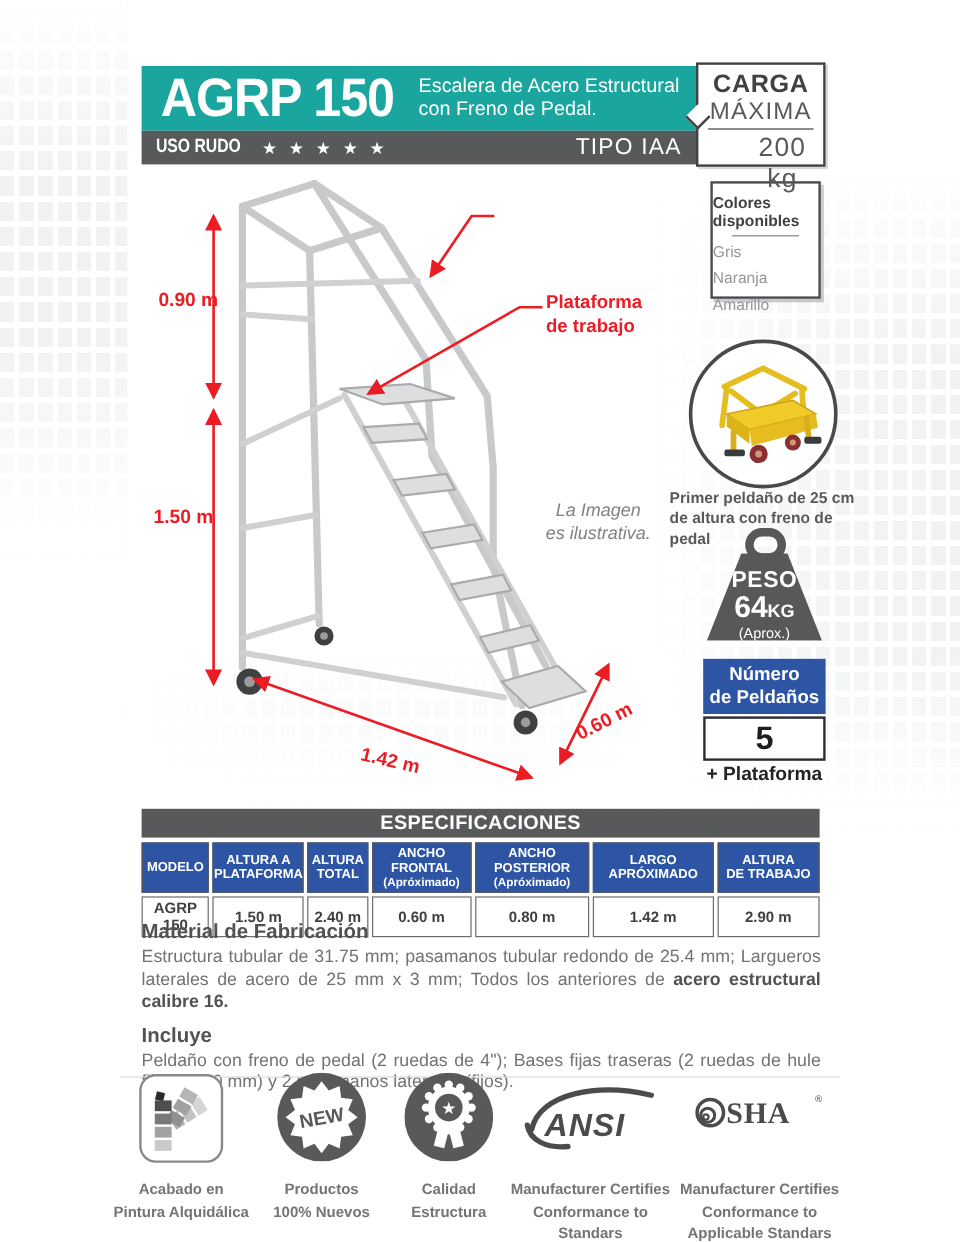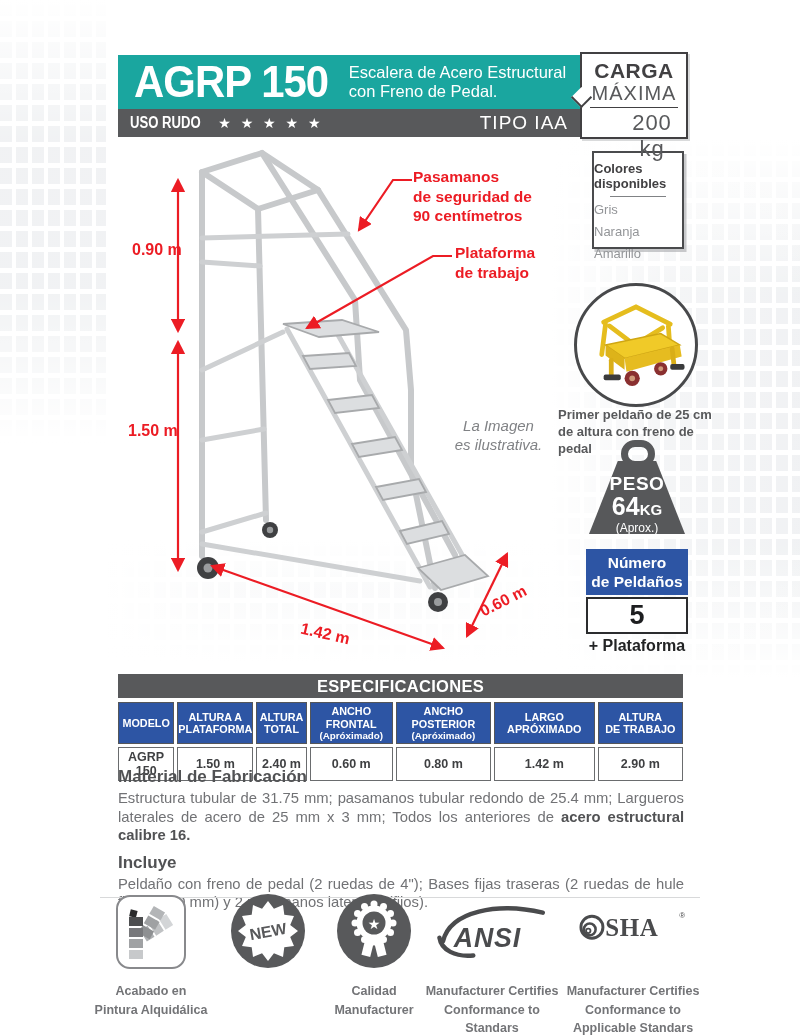--- a/index.html
+++ b/index.html
@@ -212,25 +212,20 @@
       <path d="M332,116 L313,116 L187,188" marker-end="url(#arr)"></path>
     </g>
     <g fill="#EC1C24" font-weight="bold" font-size="16">
       <text x="12" y="115">0.90 m</text>
       <text x="8" y="296">1.50 m</text>
       <text x="205" y="499" text-anchor="middle" transform="rotate(13 205 495)">1.42 m</text>
       <text x="384" y="466" text-anchor="middle" transform="rotate(-27 384 462)">0.60 m</text>
     </g>
   </svg>
 
-  <div class="callout co-pasamanos">
-    <span>Pasamanos</span>
-    <span>de seguridad de</span>
-    <span>90 centímetros</span>
-  </div>
   <div class="callout co-plataforma">
     <span>Plataforma</span>
     <span>de trabajo</span>
   </div>
   <div class="disclaimer">
     <span>La Imagen</span>
     <span>es ilustrativa.</span>
   </div>
 
   <div class="colores-box">
@@ -380,20 +375,24 @@
         <span>Pintura Alquidálica</span>
     </div>
   </div>
 
   <div class="badge b2">
     <svg width="74" height="74" viewBox="0 0 74 74">
       <circle cx="37" cy="37" r="37" fill="#58595b"></circle>
       <polygon fill="#fff" points="67,37 59.2,42.95 62.98,52 53.3,53.3 52,62.98 42.95,59.2 37,67 31.05,59.2 22,62.98 20.7,53.3 11.02,52 14.8,42.95 7,37 14.8,31.05 11.02,22 20.7,20.7 22,11.02 31.05,14.8 37,7 42.95,14.8 52,11.02 53.3,20.7 62.98,22 59.2,31.05"></polygon>
       <text x="37" y="43" text-anchor="middle" font-size="16" font-weight="bold" fill="#58595b" transform="rotate(-10 37 37)">NEW</text>
     </svg>
+    <div class="cap">
+      <span>Productos</span>
+        <span>100% Nuevos</span>
+    </div>
   </div>
 
   <div class="badge b3">
     <svg width="74" height="74" viewBox="0 0 74 74">
       <circle cx="37" cy="37" r="37" fill="#58595b"></circle>
       <g fill="#fff">
         <rect x="27" y="40" width="9" height="22" transform="rotate(14 31 51)"></rect>
         <rect x="38" y="40" width="9" height="22" transform="rotate(-14 43 51)"></rect>
         <circle cx="56" cy="29" r="3.5"></circle>
           <circle cx="53.5" cy="38.5" r="3.5"></circle>
@@ -407,21 +406,21 @@
         <circle cx="37" cy="10" r="3.5"></circle>
           <circle cx="46.5" cy="12.5" r="3.5"></circle>
           <circle cx="53.5" cy="19.5" r="3.5"></circle>
         <circle cx="37" cy="29" r="17.5"></circle>
       </g>
       <circle cx="37" cy="29" r="11.5" fill="#58595b"></circle>
       <text x="37" y="34.5" text-anchor="middle" font-size="14" fill="#fff">★</text>
     </svg>
     <div class="cap">
       <span>Calidad</span>
-        <span>Manufacturer</span>
+        <span>Estructura</span>
     </div>
   </div>
 
   <div class="badge b4">
     <div class="logo-wrap4">
       <svg width="116" height="57" viewBox="0 0 130 64">
         <path d="M10,44 C18,10 72,0 122,12" stroke="#4a4b4d" stroke-width="5" fill="none" stroke-linecap="round"></path>
         <path d="M6,40 C8,54 24,62 44,60" stroke="#4a4b4d" stroke-width="5" fill="none" stroke-linecap="round"></path>
         <text x="22" y="50" font-size="30" font-weight="bold" font-style="italic" letter-spacing="1" fill="#4a4b4d">ANSI</text>
       </svg>

